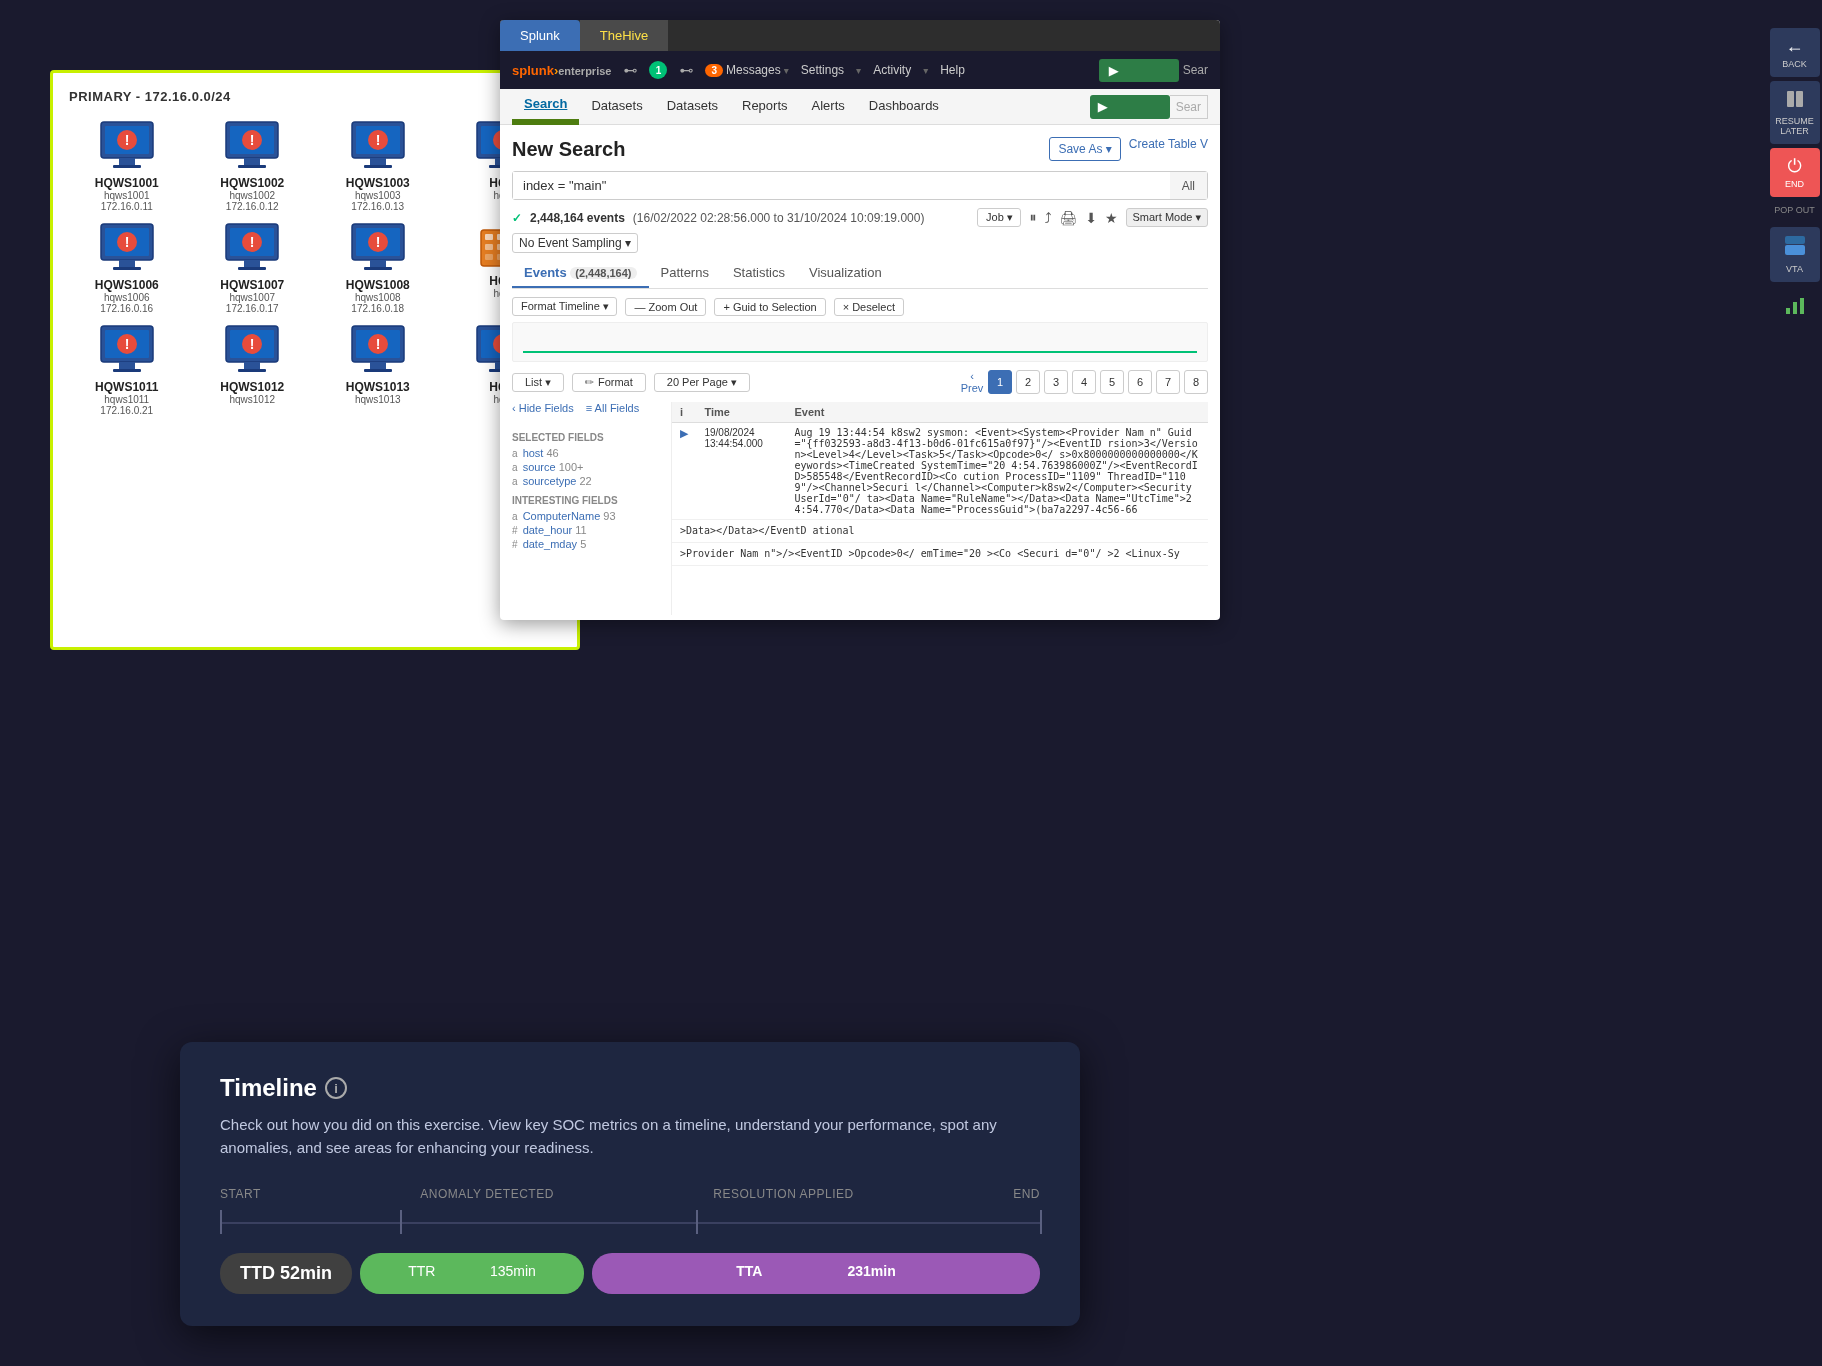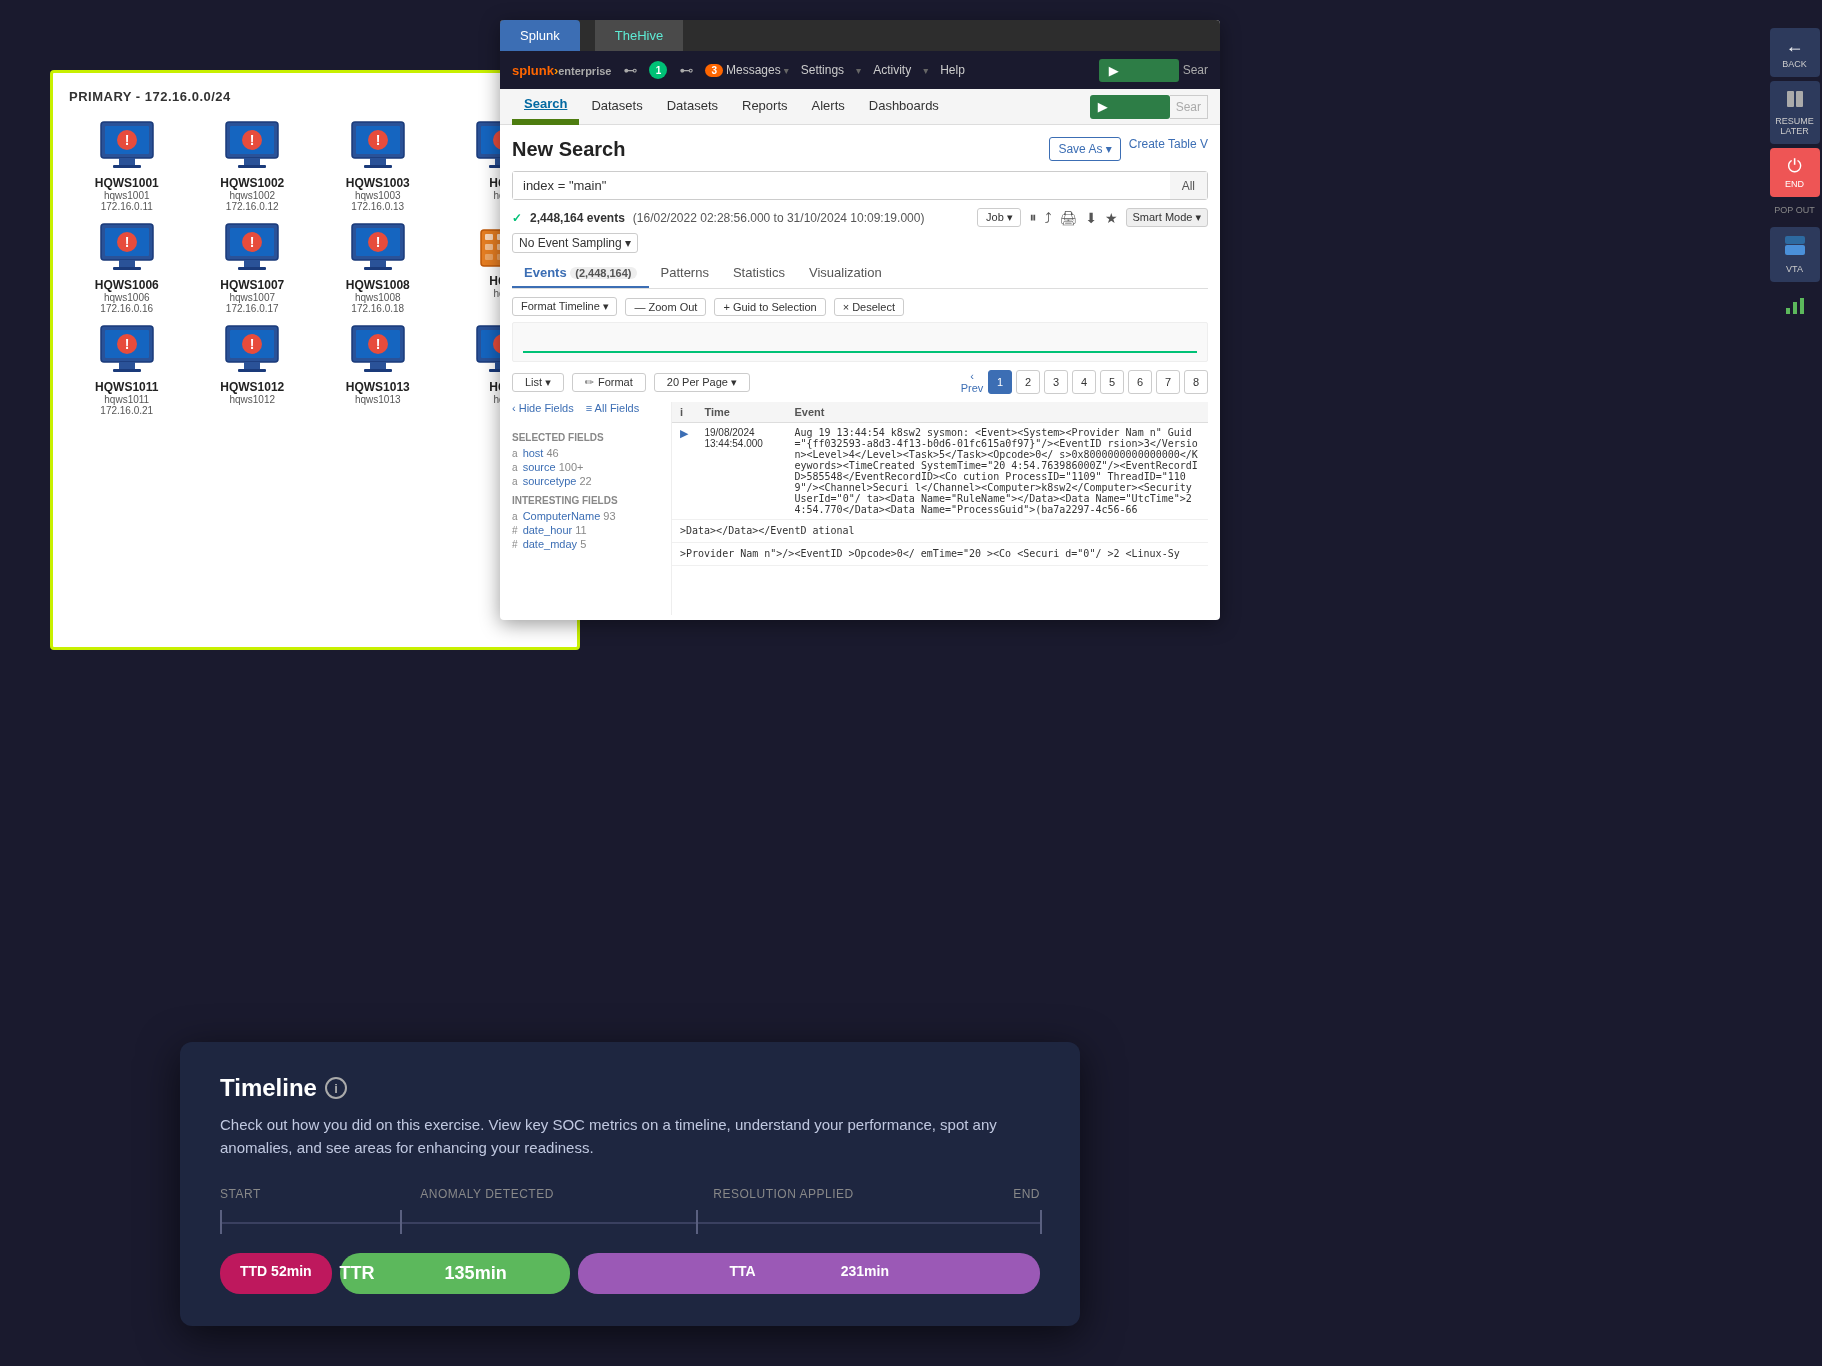--- a/index.html
+++ b/index.html
@@ -100,22 +100,21 @@
       color: #ccc;
       cursor: pointer;
     }
     .browser-tab.active {
       background: #3c6eb4;
       color: white;
       border-radius: 4px 4px 0 0;
     }
     .browser-tab.inactive {
       background: #4a4a4a;
-      color: #5eead4;
-      margin-left: 15px;
+      color: #fde047;
     }
 
     
     .splunk-toolbar {
       background: #1a1a2e;
       display: flex;
       align-items: center;
       padding: 6px 12px;
       gap: 12px;
       height: 38px;
@@ -594,36 +593,36 @@
       top: 10%;
       width: 2px;
       height: 80%;
       background: #5a6080;
     }
     .metrics-row {
       display: flex;
       gap: 8px;
     }
     .metric-ttd {
-      background: #be185d;
+      background: #404040;
       border-radius: 20px;
       padding: 10px 20px;
       color: white;
-      font-size: 14px;
+      font-size: 18px;
       font-weight: bold;
       white-space: nowrap;
     }
     .metric-ttr {
       background: #5cb85c;
       border-radius: 20px;
       padding: 10px 0;
       color: white;
-      font-size: 18px;
-      font-weight: bold;
-      text-align: left;
+      font-size: 14px;
+      font-weight: normal;
+      text-align: center;
       flex: 1;
     }
     .metric-tta {
       background: #9b59b6;
       border-radius: 20px;
       padding: 10px 0;
       color: white;
       font-size: 14px;
       font-weight: bold;
       text-align: center;

